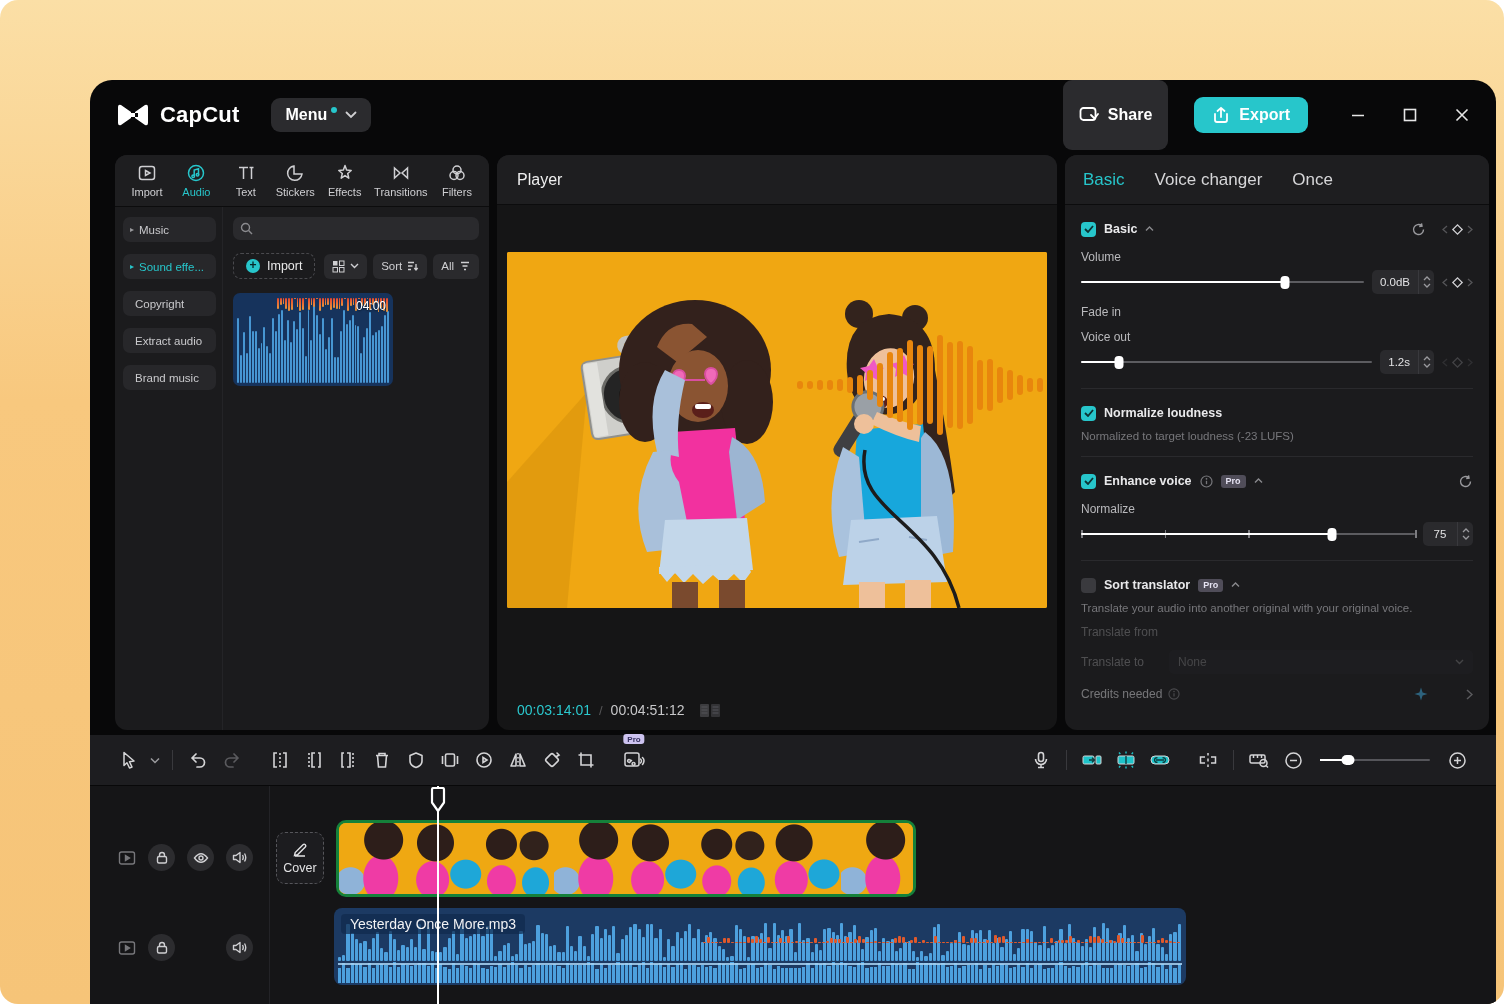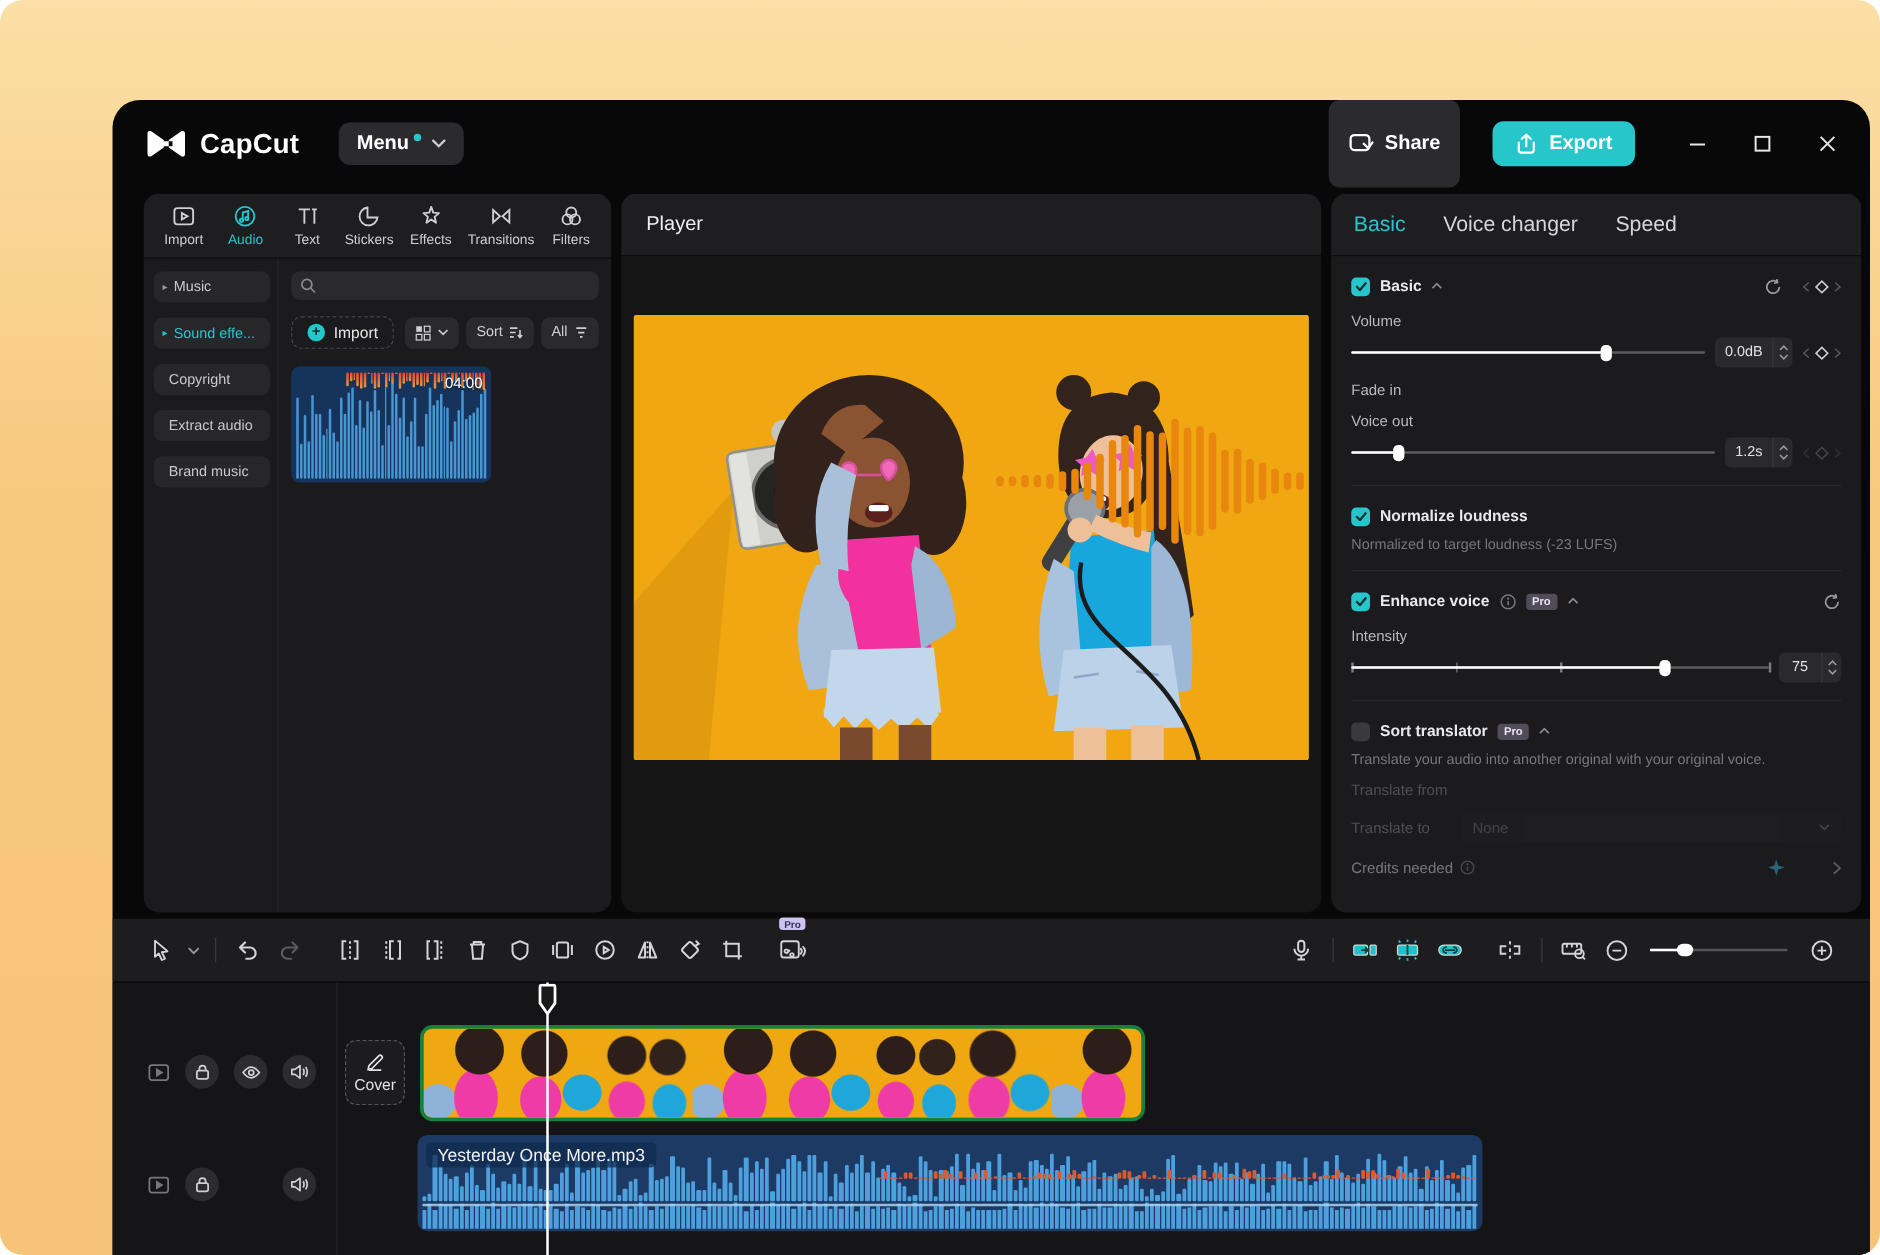--- a/index.html
+++ b/index.html
@@ -517,28 +517,40 @@
                 <i style="height: 78.303px;"></i>
                 <i style="height: 49.7738px;"></i>
                 <i style="height: 52.581px;"></i>
                 <i style="height: 36.7151px;"></i>
                 <i style="height: 30.3728px;"></i>
                 <i style="height: 20.0929px;"></i>
                 <i style="height: 14.3139px;"></i>
                 <i style="height: 13.4539px;"></i>
               </div>
         </div>
+        <div class="player-foot" style="position:absolute;left:0;right:0;bottom:0;">
+          <span class="tc-cur">00:03:14:01</span>
+          <span class="tc-sep">/</span>
+          <span class="tc-tot">00:04:51:12</span>
+          <span class="s-ico" style="margin-left:6px;">
+            <svg width="22" height="15" viewBox="0 0 22 15">
+                  <rect x="1" y="1" width="9" height="13" rx="1" fill="#3c3c3f"></rect>
+                  <rect x="12" y="1" width="9" height="13" rx="1" fill="#333336"></rect>
+                  <path d="M2.5 4 h6 M2.5 7 h6 M2.5 10 h6 M13.5 4 h6 M13.5 7 h6 M13.5 10 h6" stroke="#55555a" stroke-width="1"></path>
+                </svg>
+          </span>
+        </div>
       </div>
     </div>
 
     <div class="panel props-panel">
       <div class="props-tabs">
         <span class="ptab active">Basic</span>
         <span class="ptab">Voice changer</span>
-        <span class="ptab">Speed</span>
+        <span class="ptab">Once</span>
       </div>
       <div class="props-body">
 
         <div class="sec-head">
           <span class="cb">
                 <svg width="10" height="8" viewBox="0 0 10 8">
                   <path d="M1 4 L4 7 L9 1" stroke="#0c3233" stroke-width="1.8" fill="none"></path>
                 </svg>
               </span>
           <span class="ttl">Basic</span>
@@ -654,21 +666,21 @@
               </svg>
           <span class="pro-badge">Pro</span>
           <svg width="9" height="6" viewBox="0 0 9 6">
                 <path d="M1 4.5 L4.5 1 L8 4.5" stroke="#8a8a8e" stroke-width="1.4" fill="none"></path>
               </svg>
           <span class="grow"></span>
           <svg width="15" height="15" viewBox="0 0 15 15">
                 <path d="M12.5 7.5 a5 5 0 1 1 -1.7-3.7 M10.5 1.3 l.5 2.8 -2.8 .4" stroke="#9a9a9e" stroke-width="1.4" fill="none"></path>
               </svg>
         </div>
-        <div class="row-label">Intensity</div>
+        <div class="row-label">Normalize</div>
         <div class="slider-row">
           <div class="slider">
             <div class="track"></div>
             <div class="ticks">
                   <b style="left:0%"></b>
                   <b style="left:25%"></b>
                   <b style="left:50%"></b>
                   <b style="left:75%"></b>
                   <b style="left:100%"></b>
                 </div>

